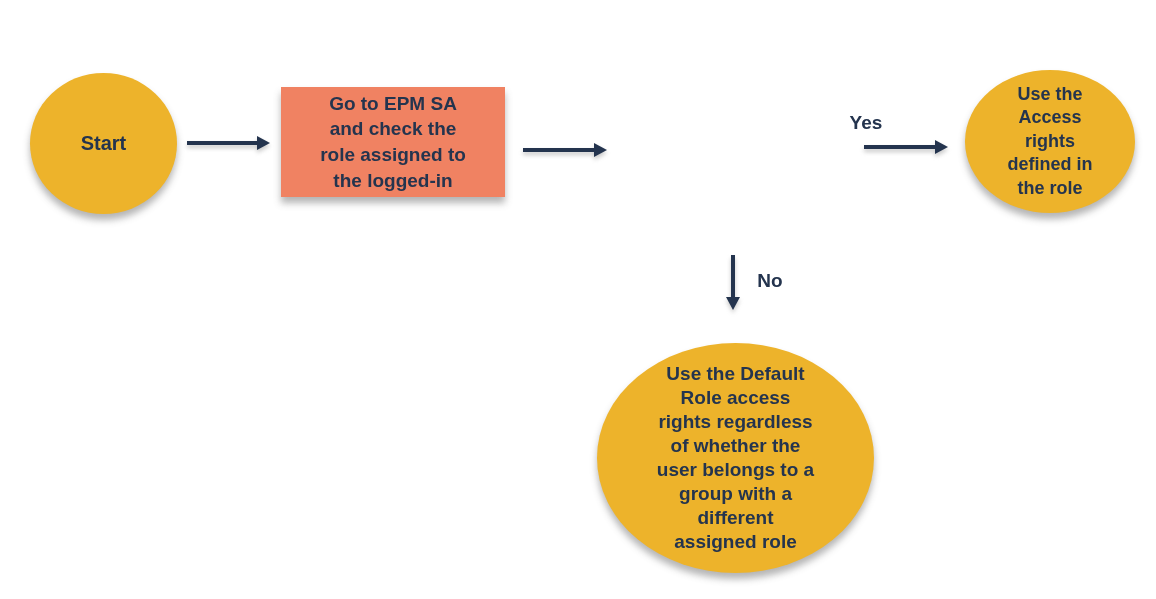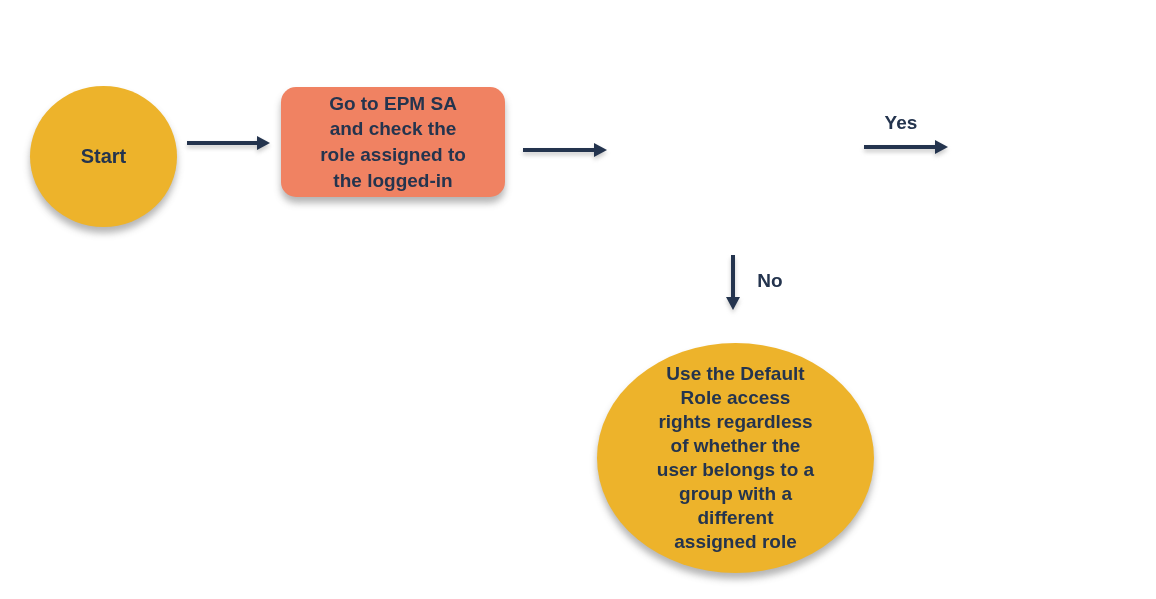--- a/index.html
+++ b/index.html
@@ -21,24 +21,24 @@
     color: var(--ink);
   }
   .node {
     position: absolute;
     display: flex;
     align-items: center;
     justify-content: center;
     text-align: center;
     white-space: pre-line;
   }
-  .shadowed { box-shadow: 0 6px 7px rgba(90, 90, 90, 0.45); border-radius: 15px; }
+  .shadowed { box-shadow: 0 6px 7px rgba(90, 90, 90, 0.45); }
 
   .start-circle {
-    left: 30px; top: 86px; width: 147px; height: 141px;
+    left: 30px; top: 73px; width: 147px; height: 141px;
     border-radius: 50%;
     background: var(--gold);
     font-size: 20px;
     text-align: right;
   }
   .process-rect {
     left: 281px; top: 87px; width: 224px; height: 110px;
     background: var(--orange);
     font-size: 19px;
     line-height: 1.35;
@@ -103,21 +103,21 @@
     border-left: 7px solid transparent;
     border-right: 7px solid transparent;
     border-top: 13px solid var(--ink);
   }
   .edge-label {
     position: absolute;
     font-size: 19px;
     color: var(--ink);
     text-align: center;
   }
-  .yes-label { left: 873px; top: 112px; width: 56px; }
+  .yes-label { left: 838px; top: 112px; width: 56px; }
   .no-label  { left: 750px; top: 270px; width: 40px; text-align: center; }
 </style>
 </head>
 <body>
 
 <div class="canvas">
 
   <div class="node start-circle shadowed">
     <span>Start</span>
   </div>
@@ -139,20 +139,27 @@
     <div class="head"></div>
   </div>
 
 
   <div class="edge-label yes-label">Yes</div>
   <div class="arrow-h" style="left:864px; top:140px; width:84px;">
     <div class="shaft"></div>
     <div class="head"></div>
   </div>
 
+  <div class="node yes-circle shadowed">
+    <span>Use the
+Access
+rights
+defined in
+the role</span>
+  </div>
 
   <div class="edge-label no-label">No</div>
   <div class="arrow-v" style="left:726px; top:255px; height:55px;">
     <div class="shaft"></div>
     <div class="head"></div>
   </div>
 
   <div class="node no-ellipse shadowed">
     <span>Use the Default
 Role access

